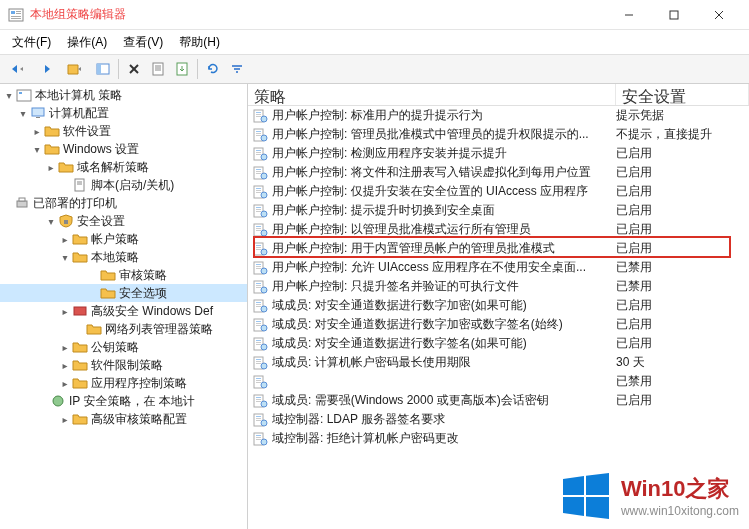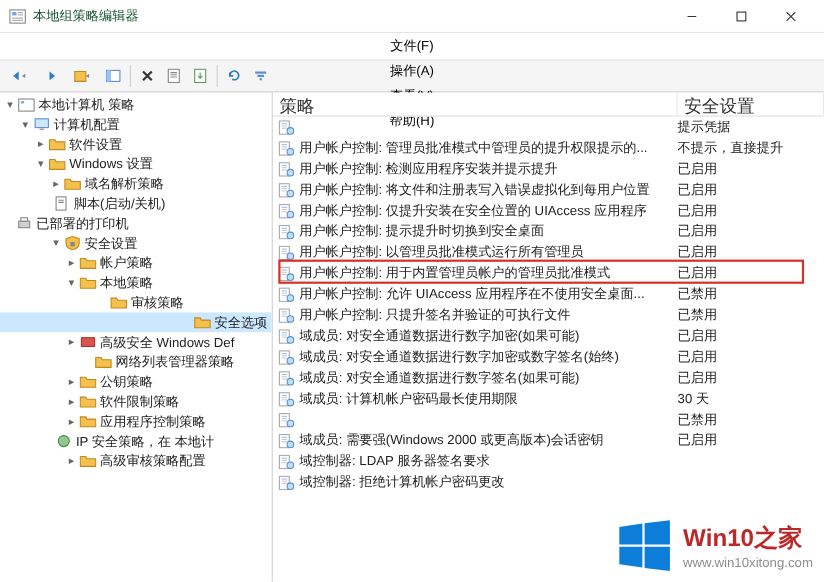--- a/index.html
+++ b/index.html
@@ -1,38 +1,38 @@
 <!DOCTYPE html>
 <html><head>
   <meta charset="utf-8">
   <style>
     * { box-sizing: border-box; margin: 0; padding: 0; }
     body { font-family: "Microsoft YaHei", "Segoe UI", sans-serif; font-size: 12px; background: #fff; width: 749px; height: 529px; overflow: hidden; position: relative; }
     
     .titlebar { height: 30px; display: flex; align-items: center; padding: 0 8px; background: #fff; border-bottom: 1px solid #e5e5e5; }
     .titlebar-icon { width: 16px; height: 16px; margin-right: 6px; }
-    .titlebar-title { flex: 1; font-size: 12px; color: #14532d; }
+    .titlebar-title { flex: 1; font-size: 12px; color: #ef4444; }
     .win-controls { display: flex; }
     .win-btn { width: 45px; height: 28px; display: flex; align-items: center; justify-content: center; color: #555; }
     
-    .menubar { height: 24px; display: flex; align-items: center; padding: 0 4px; background: #fff; flex-direction: column; }
+    .menubar { height: 24px; display: flex; align-items: center; padding: 0 4px; background: #fff; }
     .menu-item { padding: 3px 8px; cursor: default; }
     
     .toolbar { height: 30px; display: flex; align-items: center; padding: 2px 4px; border-top: 1px solid #e0e0e0; border-bottom: 1px solid #d0d0d0; background: #f5f5f5; gap: 2px; }
     .tool-btn { width: 22px; height: 22px; display: flex; align-items: center; justify-content: center; border: 1px solid transparent; }
     .tool-sep { width: 1px; height: 20px; background: #ccc; margin: 0 2px; }
     .tool-btn.dd { width: 30px; }
     
     .workarea { display: flex; height: calc(100% - 84px); }
     .tree-pane { width: 248px; border-right: 1px solid #d0d0d0; overflow: auto; padding: 2px 0; }
     .list-pane { flex: 1; overflow: auto; }
     
     .tree-node { white-space: nowrap; }
     .tree-row { display: flex; align-items: center; height: 18px; padding-right: 4px; }
-    .tree-row.selected { background: #cce8ff; justify-content: flex-end; }
+    .tree-row.selected { background: #cce8ff; }
     .expander { width: 14px; text-align: center; color: #666; font-size: 10px; cursor: default; }
     .tree-icon { width: 16px; height: 14px; margin-right: 3px; flex-shrink: 0; }
     .tree-label { font-size: 12px; color: #222; }
     
     .list-header { display: flex; height: 22px; background: #fff; border-bottom: 1px solid #e0e0e0; position: sticky; top: 0; }
     .list-header-cell { padding: 3px 6px; font-size: 16px; color: #333; border-right: 1px solid #e8e8e8; }
     .col-policy { flex: 1; }
     .col-setting { width: 133px; }
     
     .list-row { display: flex; align-items: center; height: 19px; padding: 0 4px; }
@@ -190,21 +190,21 @@
               </svg></span>
           <span class="tree-label">Windows 设置</span>
         </div>
         <div class="tree-row" style="padding-left:44px">
           <span class="expander">▸</span>
           <span class="tree-icon"><svg viewBox="0 0 16 14">
                 <path d="M1 3 L6 3 L7 5 L15 5 L15 12 L1 12 Z" fill="#f5c04c" stroke="#c08b1e"></path>
               </svg></span>
           <span class="tree-label">域名解析策略</span>
         </div>
-        <div class="tree-row" style="padding-left:34px">
+        <div class="tree-row" style="padding-left:58px">
           <span class="expander"></span>
           <span class="tree-icon"><svg viewBox="0 0 16 14">
                 <rect x="3" y="1" width="9" height="12" fill="#fff" stroke="#888"></rect>
                 <line x1="5" y1="4" x2="10" y2="4" stroke="#888"></line>
                 <line x1="5" y1="6" x2="10" y2="6" stroke="#888"></line>
               </svg></span>
           <span class="tree-label">脚本(启动/关机)</span>
         </div>
         <div class="tree-row" style="">
           <span class="expander"></span>
@@ -311,20 +311,21 @@
     <div id="list-body">
         <div class="list-row">
     <div class="col-policy">
       <span class="list-icon"><svg viewBox="0 0 16 14">
                 <rect x="2" y="1" width="9" height="12" fill="#fff" stroke="#aaa"></rect>
                 <rect x="4" y="3" width="5" height="1" fill="#9bc5f0"></rect>
                 <rect x="4" y="5" width="5" height="1" fill="#ccc"></rect>
                 <rect x="4" y="7" width="5" height="1" fill="#ccc"></rect>
                 <circle cx="12" cy="10" r="3" fill="#bde0f5" stroke="#5a8fd6"></circle>
               </svg></span>
+      <span class="list-cell">用户帐户控制: 标准用户的提升提示行为</span>
     </div>
     <div class="col-setting list-cell">提示凭据</div>
         </div>
         <div class="list-row">
     <div class="col-policy">
       <span class="list-icon"><svg viewBox="0 0 16 14">
                 <rect x="2" y="1" width="9" height="12" fill="#fff" stroke="#aaa"></rect>
                 <rect x="4" y="3" width="5" height="1" fill="#9bc5f0"></rect>
                 <rect x="4" y="5" width="5" height="1" fill="#ccc"></rect>
                 <rect x="4" y="7" width="5" height="1" fill="#ccc"></rect>

